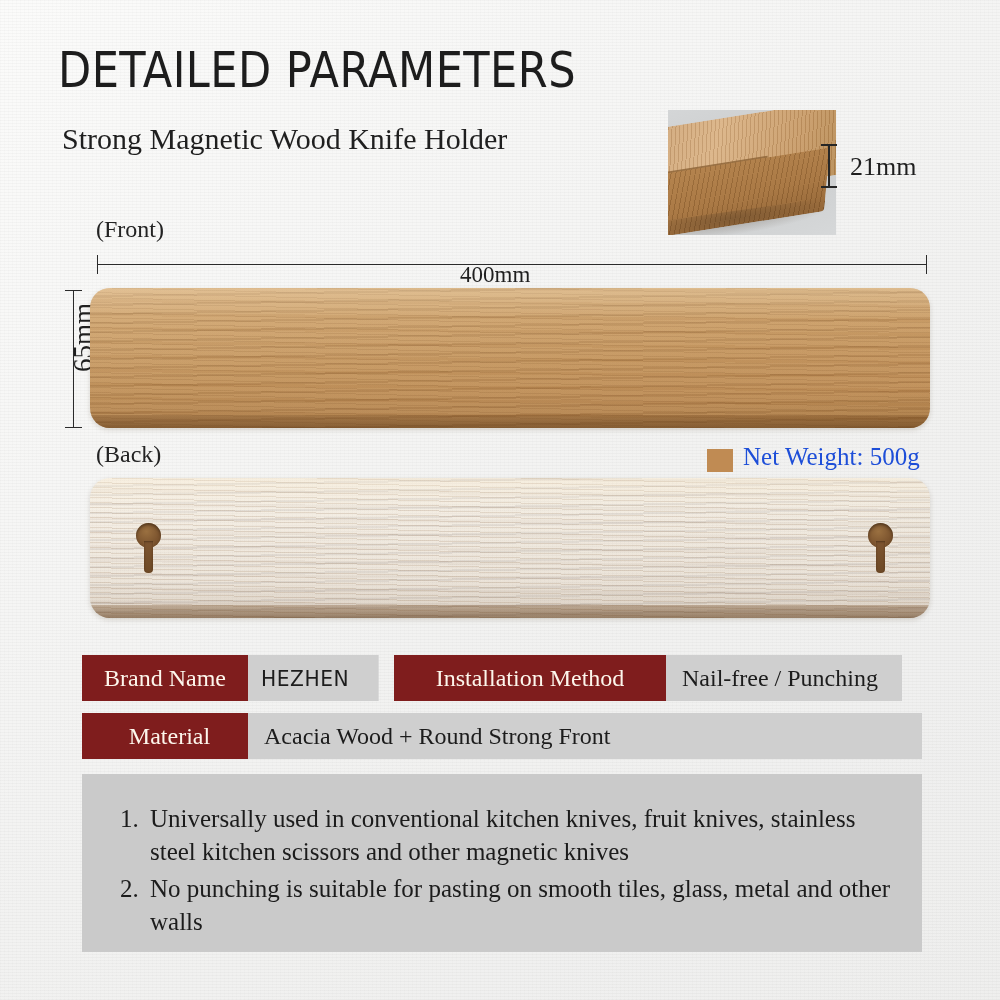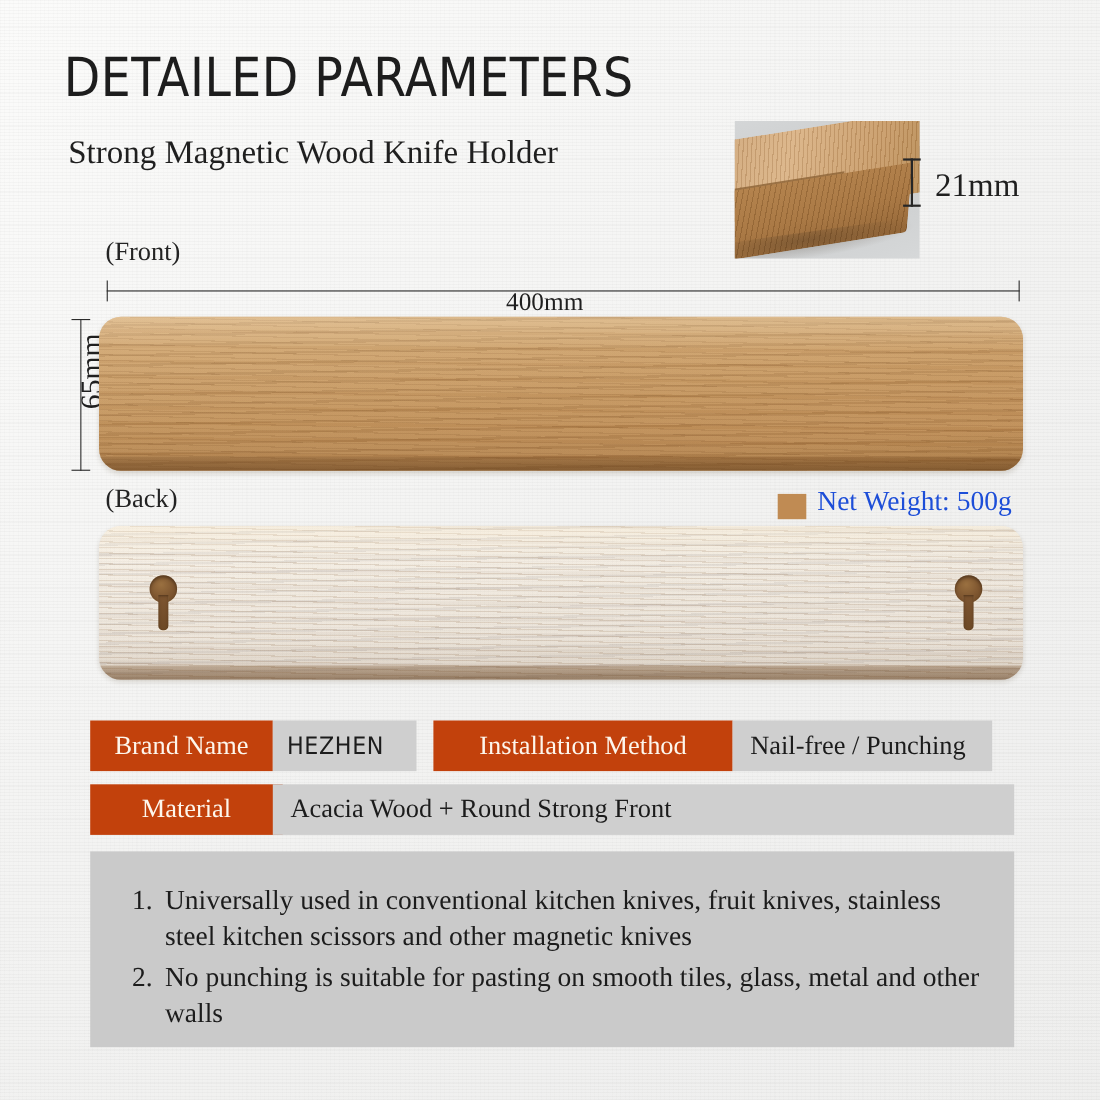--- a/index.html
+++ b/index.html
@@ -114,21 +114,21 @@
   .tick-h {
     position: absolute;
     left: -7px;
     width: 16px;
     height: 2px;
     background: #262626;
   }
   #thickness-label {
     left: 850px;
     top: 152px;
-    font-size: 30px;
+    font-size: 26px;
     color: #1f1f1f;
     white-space: nowrap;
   }
 
   
   #front-label { left: 96px; top: 216px; font-size: 24px; color: #232323; }
   #back-label  { left: 96px; top: 441px; font-size: 24px; color: #232323; text-align: center; }
 
   
   #width-dim-line {
@@ -261,21 +261,21 @@
     left: 743px;
     top: 443px;
     font-size: 25px;
     color: #1d4ed8;
     white-space: nowrap;
   }
 
   
   .spec-label {
     position: absolute;
-    background: #c2410c;
+    background: #7f1d1d;
     color: #fdf6ec;
     font-size: 24px;
     display: flex;
     align-items: center;
     justify-content: center;
     z-index: 2;
   }
   .spec-value {
     position: absolute;
     background: #cfcfcf;

